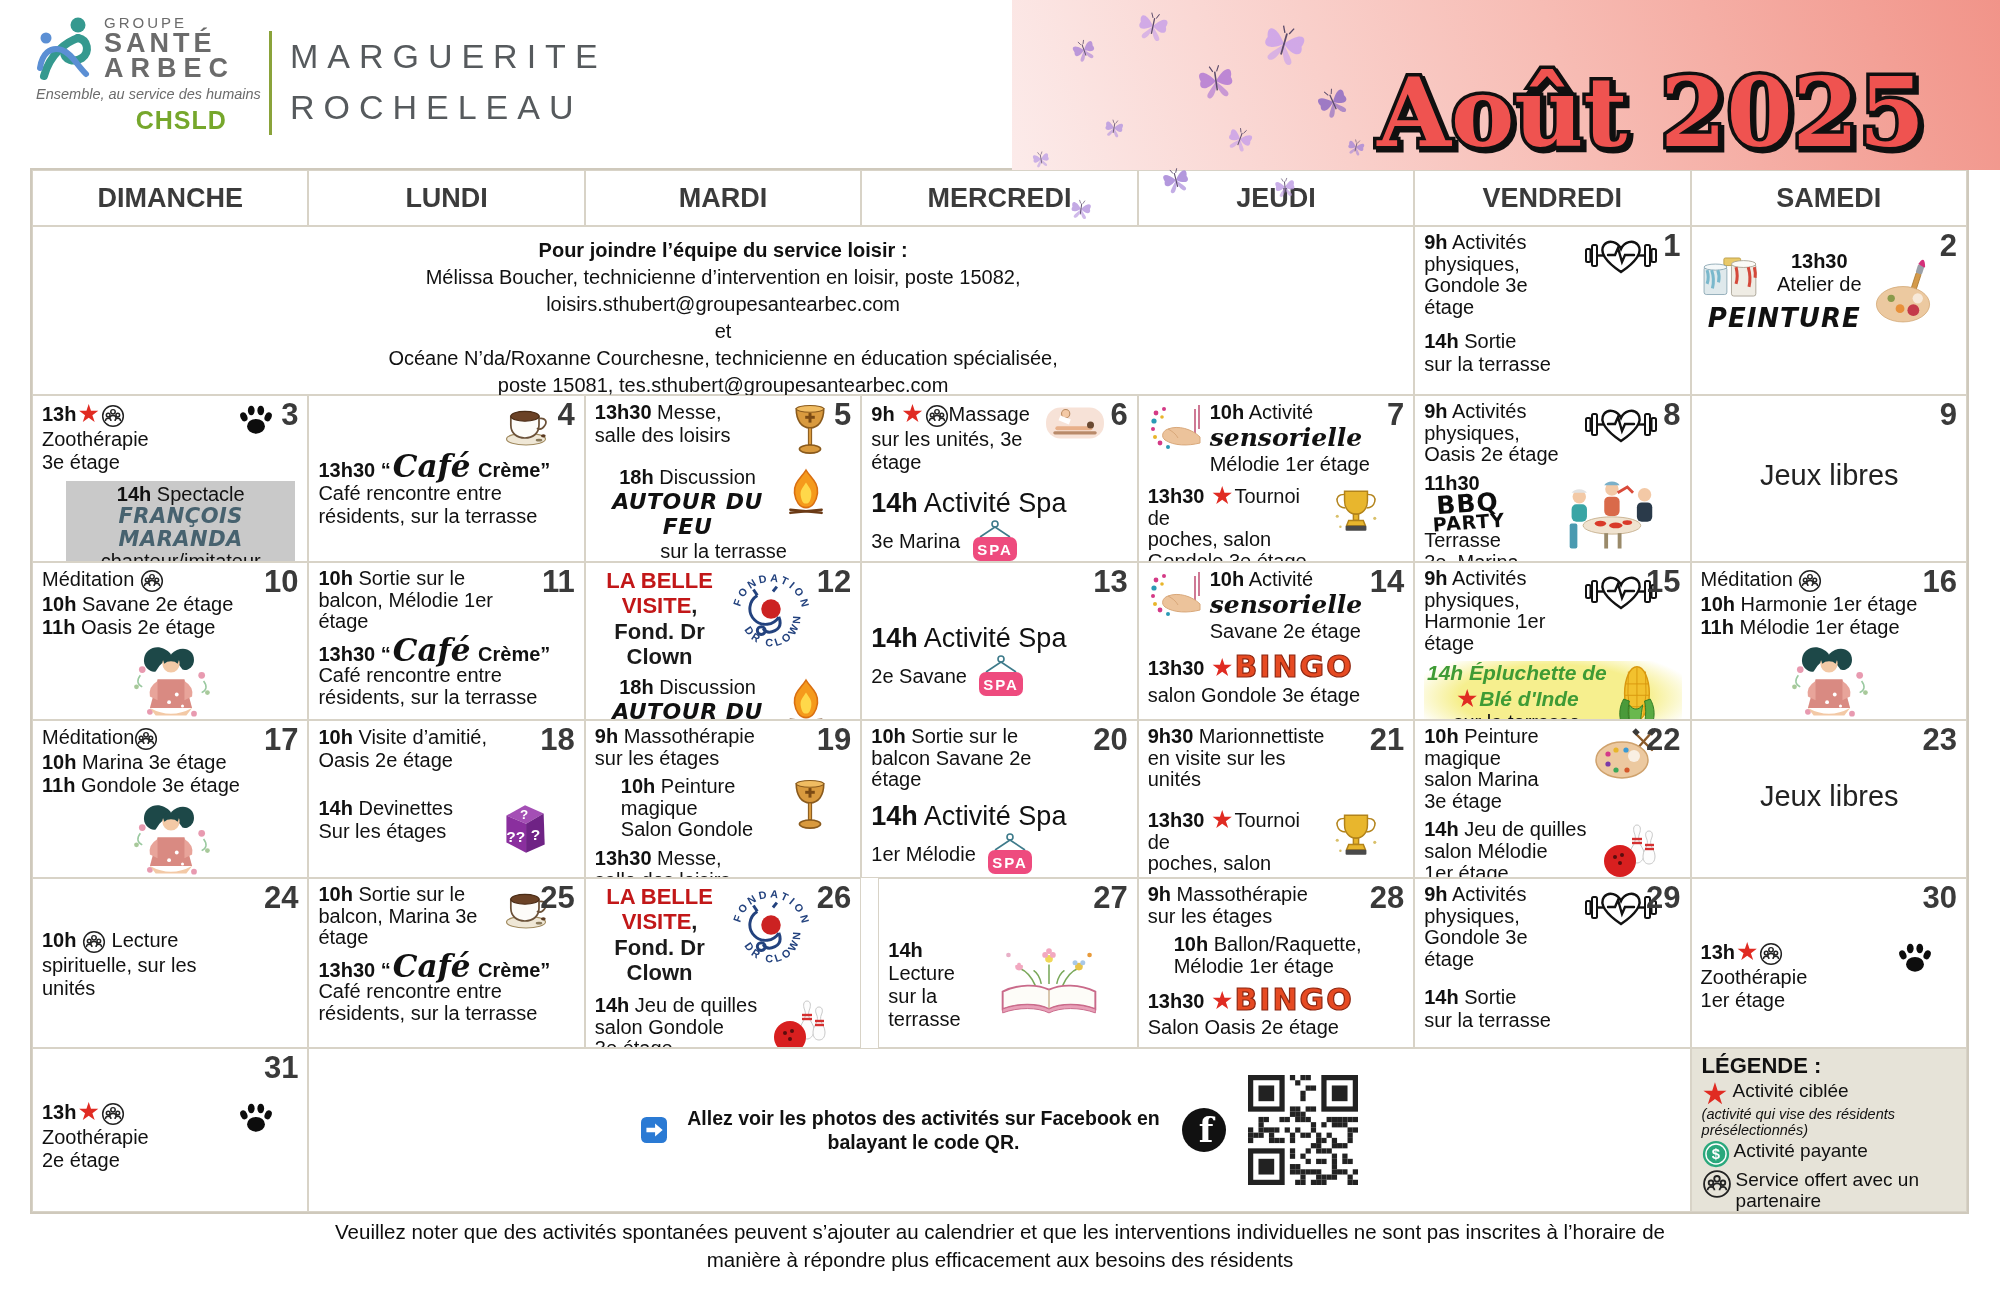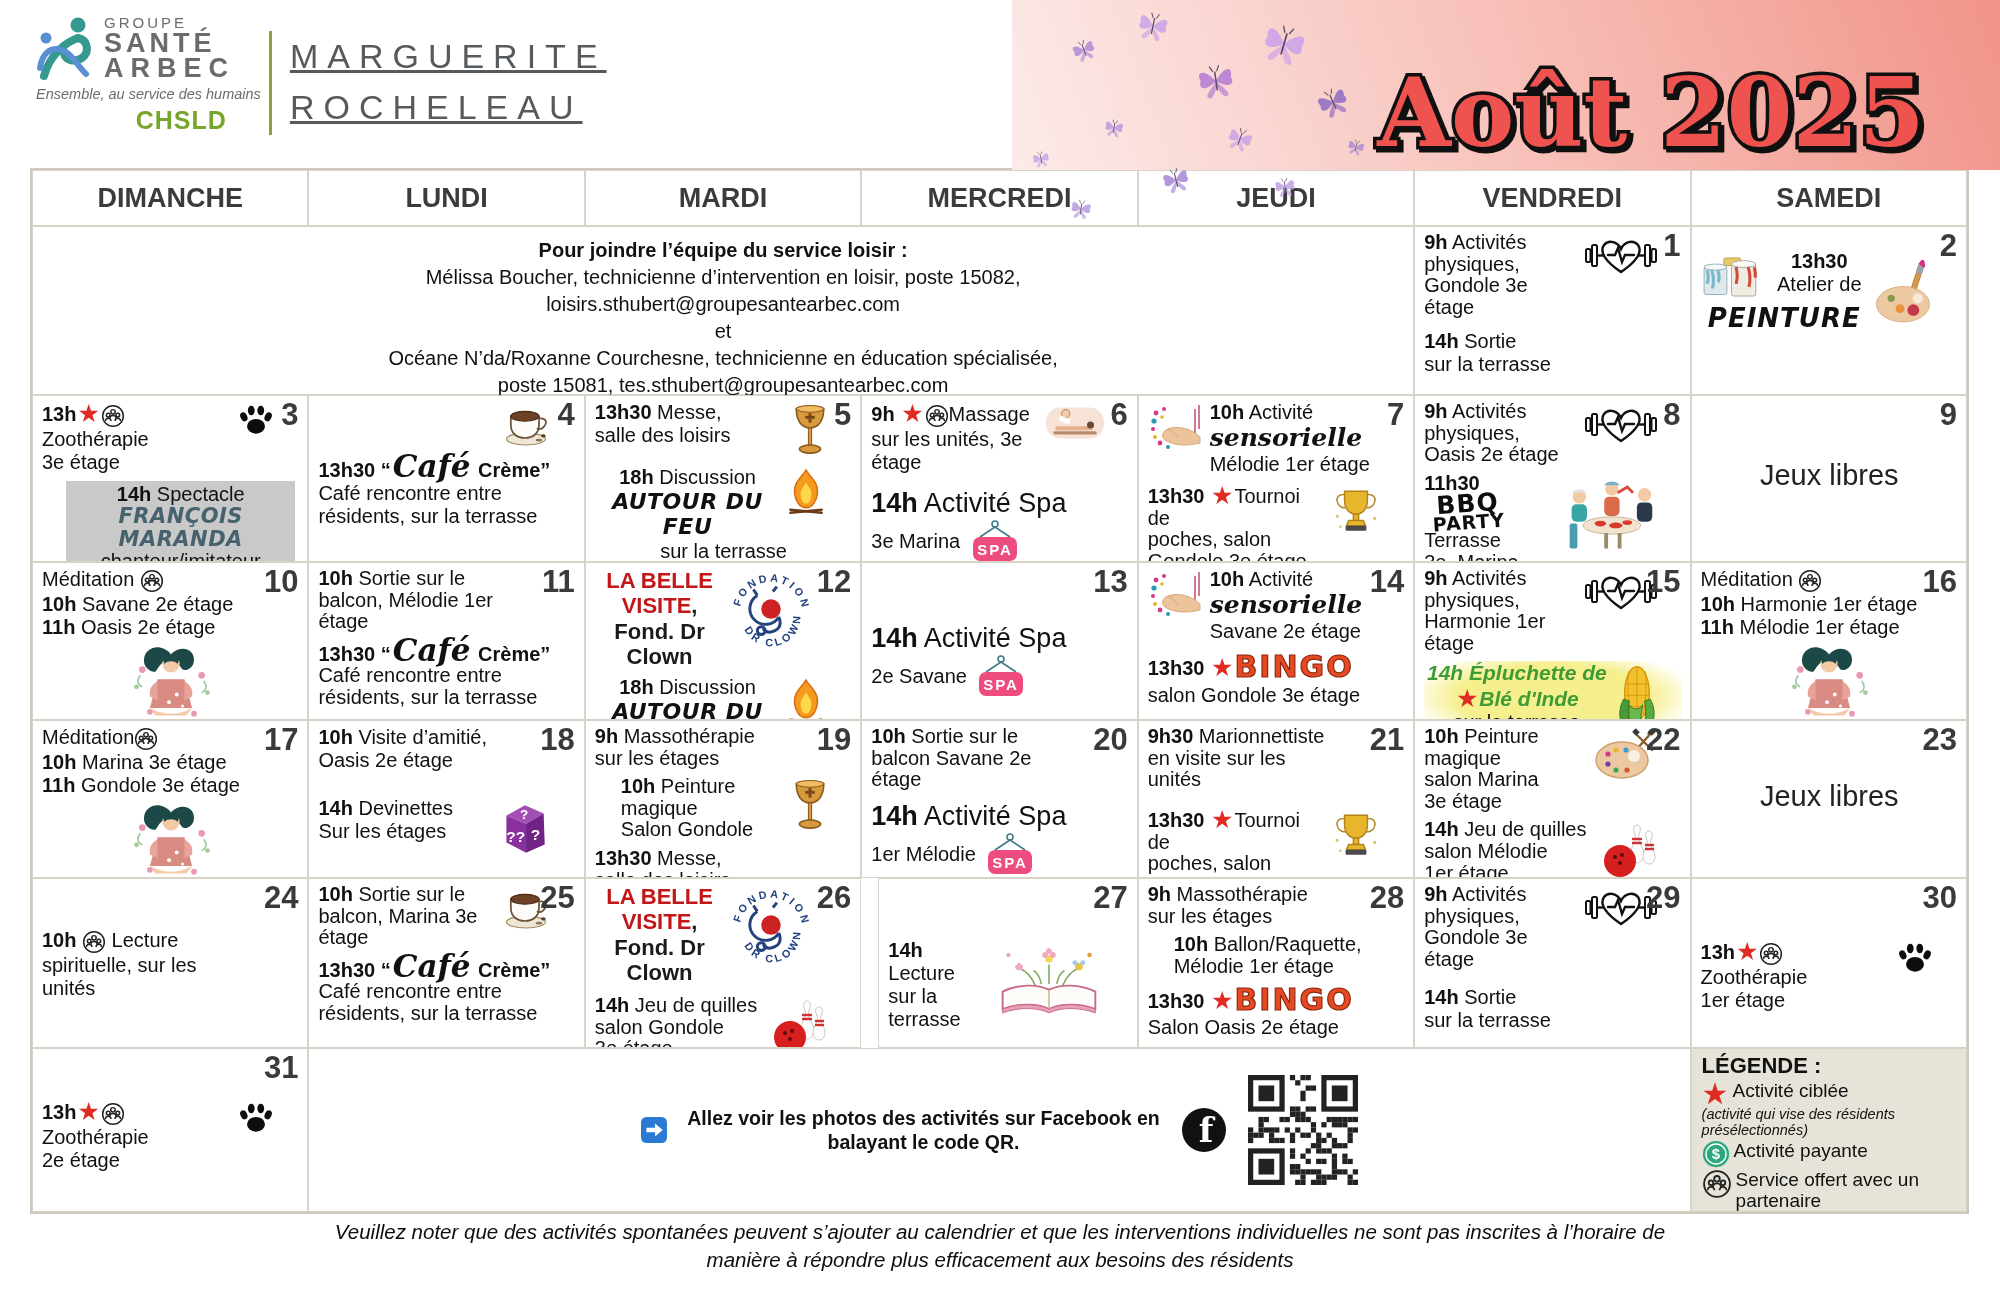--- a/index.html
+++ b/index.html
@@ -18,21 +18,21 @@
   .logo-left{display:flex;flex-direction:column;}
   .lrow{display:flex;align-items:flex-end;gap:8px;}
   .lnames{display:flex;flex-direction:column;line-height:.95;color:#6b6b6b;}
   .lgroup{font-size:15px;letter-spacing:3px;}
   .lsante{font-size:27px;font-weight:bold;letter-spacing:4px;}
   .larbec{font-size:27px;font-weight:bold;letter-spacing:7px;}
   .ltag{font-style:italic;font-size:14.5px;color:#6b6b6b;margin-top:4px;}
   .lchsld{text-align:right;padding-right:34px;color:#76a72c;font-weight:bold;
           font-size:25px;letter-spacing:1px;margin-top:4px;}
   .facility{border-left:3px solid #8aa33a;padding-left:18px;margin-left:4px;
-            font-size:34px;letter-spacing:9px;color:#565a5d;line-height:1.5;padding-bottom:2px;text-decoration:underline;}
+            font-size:34px;letter-spacing:9px;color:#565a5d;line-height:1.5;padding-bottom:2px;}
 
   
   .calendar{position:absolute;left:30px;top:168px;width:1935px;display:grid;
             grid-template-columns:repeat(7,1fr);
             grid-template-rows:56px 169px 167px 158px 158px 170px 164px;
             border:2px solid #cfc9bc;background:#fff;z-index:2;}
   .dhead{display:flex;align-items:center;justify-content:center;border:1px solid #d8d3c7;
          font-weight:bold;font-size:27px;color:#3b3b3b;background:#fff;}
   .cell{position:relative;border:1px solid #d8d3c7;background:#fff;padding:5px 8px 3px 9px;
         font-size:20px;line-height:1.15;overflow:hidden;}
@@ -89,21 +89,21 @@
           align-items:center;justify-content:center;gap:20px;background:#fff;}
   .fbmsg{font-weight:bold;font-size:19.5px;text-align:center;max-width:560px;line-height:1.25;}
   .legend{grid-row:7;grid-column:7;border:1px solid #d8d3c7;background:#e6e3d8;
           padding:5px 8px 4px 10px;font-size:19px;line-height:1.12;}
   .legend-title{font-weight:bold;font-size:22px;}
   .lg-row{display:flex;align-items:flex-start;gap:4px;margin-top:1px;}
   .lg-star{color:#e02b22;font-size:30px;line-height:.9;}
   .lg-note{font-style:italic;font-size:14.5px;line-height:1.1;}
 
   .footer{position:absolute;left:0;top:1218px;width:2000px;text-align:center;
-          font-style:italic;font-size:20.5px;line-height:1.35;color:#0d0d0d;}
+          font-size:20.5px;line-height:1.35;color:#0d0d0d;}
 </style>
 </head>
 <body>
 
 <div class="page">
 
   <div class="banner">
     <div id="butterflies">
         <span class="bfly ic" style="left:60px;top:38px;transform:rotate(-20deg)"><svg width="24" height="24" viewBox="0 0 40 40">
             <g fill="#b08ad8" opacity=".85">

